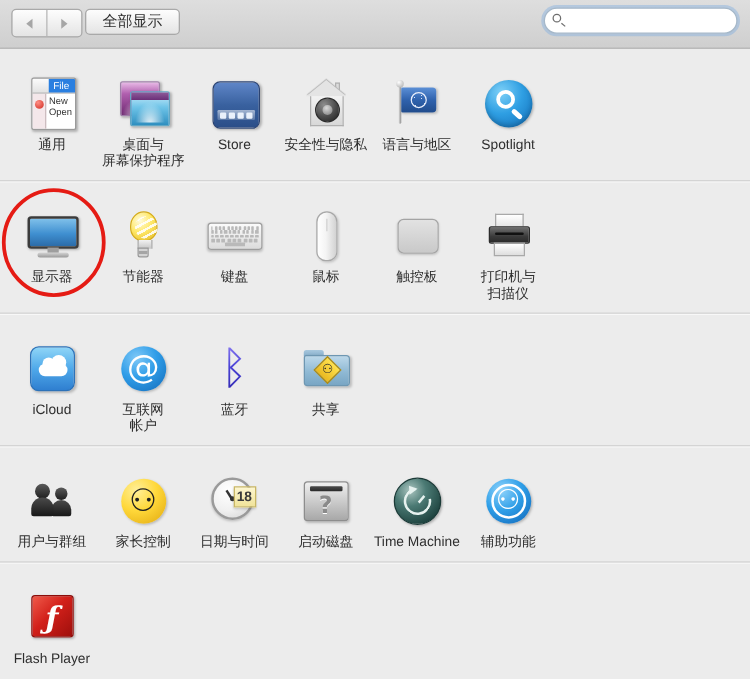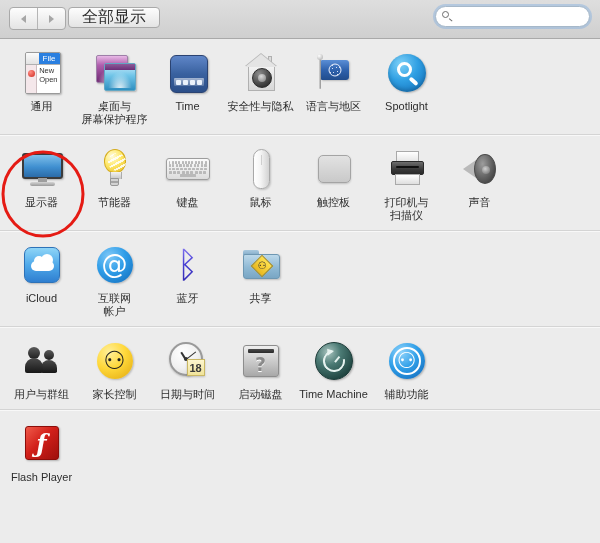--- a/index.html
+++ b/index.html
@@ -106,21 +106,21 @@
   .tri.right { border-left: 5px solid #a6a6a6; }
 
   .showall {
     position: absolute;
     left: 68px;
     top: 7px;
     height: 21px;
     padding: 0 13px;
     display: flex;
     align-items: center;
-    font-size: 16px;
+    font-size: 12px;
     color: #2c2c2c;
     border: 1px solid #a9a9a9;
     border-radius: 4px;
     background: linear-gradient(to bottom, #fdfdfd 0%, #e4e4e4 100%);
     box-sizing: border-box;
   }
 
   .search {
     position: absolute;
     right: 10px;
@@ -196,20 +196,21 @@
     display: flex;
     flex-direction: column;
     align-items: center;
     cursor: default;
   }
   .pane-icon {
     width: 48px;
     height: 48px;
     position: relative;
     flex: 0 0 48px;
+    margin-top: 10px;
   }
   .pane-label {
     margin-top: 3px;
     font-size: 11px;
     line-height: 13px;
     color: #2e2e2e;
     text-align: center;
     max-width: 72px;
     white-space: pre-line;
   }
@@ -639,21 +640,21 @@
   .clk-h {
     position: absolute; left: 16px; top: 9px; width: 1.6px; height: 9px;
     background: #333; transform-origin: bottom center; transform: rotate(-32deg);
   }
   .clk-m {
     position: absolute; left: 16px; top: 5px; width: 1.4px; height: 13px;
     background: #333; transform-origin: bottom center; transform: rotate(52deg);
   }
   .clk-pin { position: absolute; left: 15px; top: 15px; width: 4px; height: 4px; border-radius: 50%; background: #333; }
   .cal-badge {
-    position: absolute; left: 18px; top: 17px; width: 18px; height: 17px;
+    position: absolute; left: 18px; top: 7px; width: 18px; height: 17px;
     background: linear-gradient(to bottom,#fdf6cf,#f0e39a);
     border: 1px solid #c9b764; box-sizing: border-box;
     display: flex; align-items: center; justify-content: center;
     font-size: 11px; color: #3a3a3a; font-weight: bold;
     box-shadow: 0 1px 2px rgba(0,0,0,0.2);
   }
 
   
   .ic-startup { left: 6px; top: 8px; width: 36px; height: 32px; }
   .hd-body {
@@ -792,21 +793,21 @@
           <div class="pane-icon">
             <div class="ic ic-dock">
               <div class="dock-shelf">
                 <span class="dock-item"></span>
                   <span class="dock-item"></span>
                 <span class="dock-item"></span>
                   <span class="dock-item"></span>
               </div>
             </div>
           </div>
-          <div class="pane-label">Time</div>
+          <div class="pane-label">Store</div>
         </div>
 
 
         <div class="pane">
           <div class="pane-icon">
             <div class="ic ic-sec">
               <span class="house-chim"></span>
               <span class="house-roof"></span>
               <span class="house-body"></span>
               <span class="dial"></span>
@@ -953,29 +954,20 @@
               <span class="pr-body">
                   <span class="pr-slot"></span>
                 </span>
               <span class="pr-out"></span>
             </div>
           </div>
           <div class="pane-label">打印机与
 扫描仪</div>
         </div>
 
-        <div class="pane">
-          <div class="pane-icon">
-            <div class="ic ic-sound">
-              <span class="spk-cone"></span>
-                <span class="spk-body"></span>
-            </div>
-          </div>
-          <div class="pane-label">声音</div>
-        </div>
 
       </div>
     </div>
 
     <div class="section">
       <div class="grid">
 
         <div class="pane">
           <div class="pane-icon">
             <div class="ic ic-icloud">

